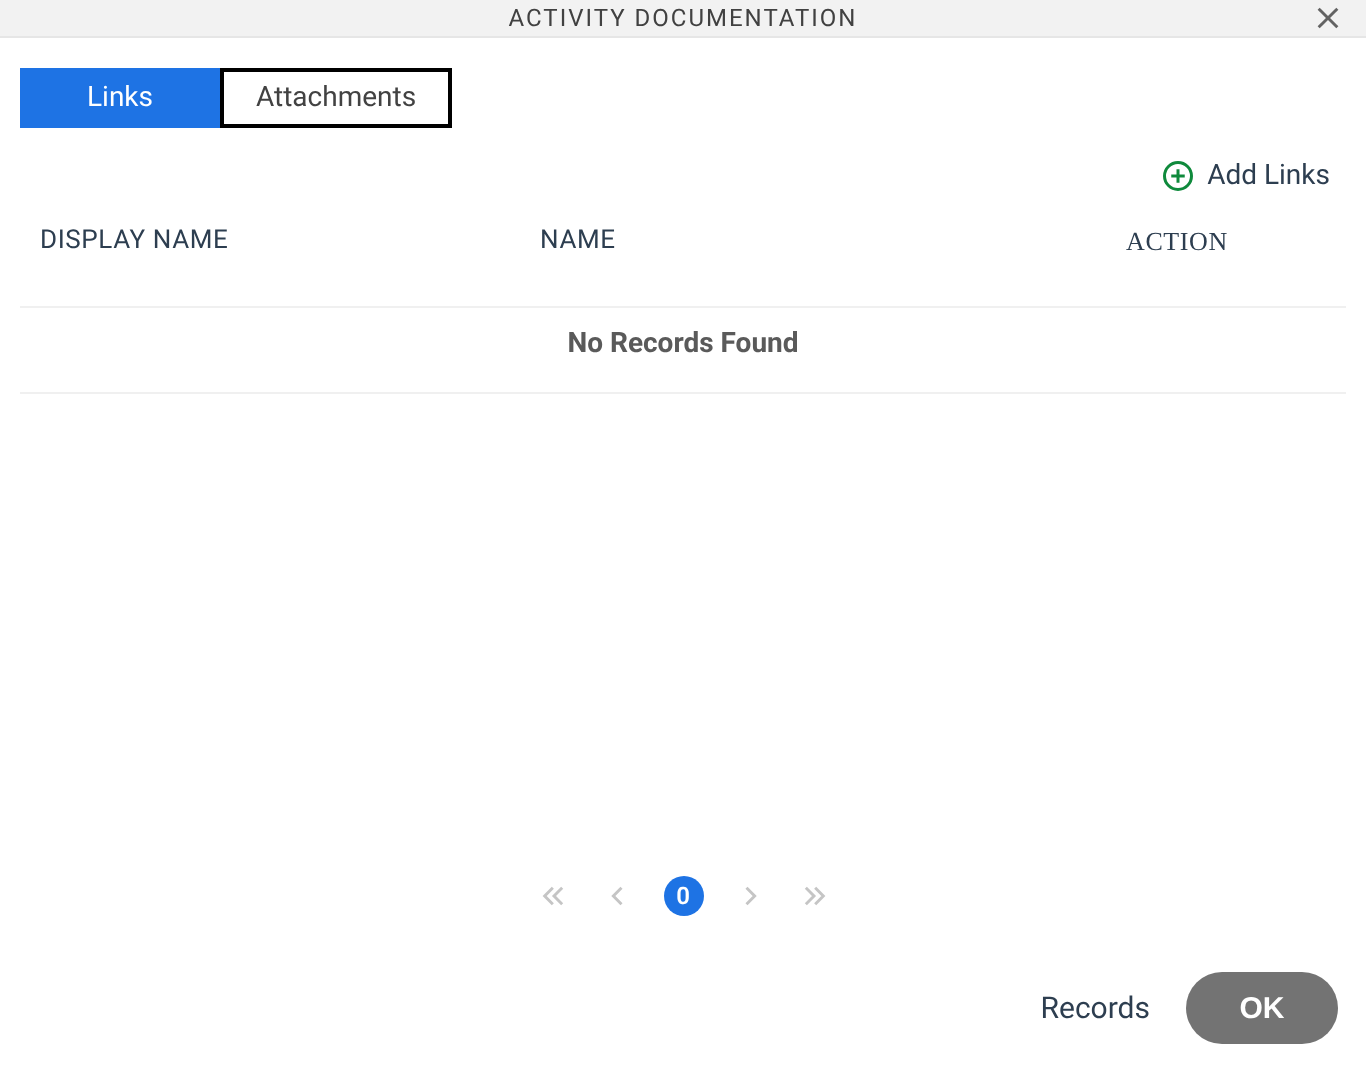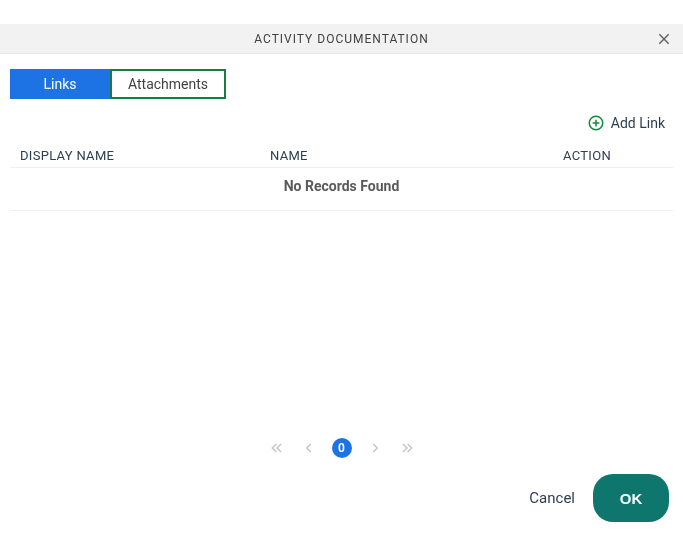--- a/index.html
+++ b/index.html
@@ -5,27 +5,26 @@
   * { box-sizing: border-box; margin: 0; padding: 0; }
   body {
     font-family: -apple-system, BlinkMacSystemFont, "Segoe UI", Roboto, Arial, sans-serif;
     width: 683px;
     height: 536px;
     background: #fff;
     position: relative;
   }
   .header {
     background: #f2f2f2;
-    height: 30px;
+    height: 19px;
     display: flex;
     align-items: center;
     justify-content: center;
     position: relative;
     border-bottom: 1px solid #e6e6e6;
-    margin-top: 24px;
   }
   .header-title {
     font-size: 12px;
     letter-spacing: 1px;
     color: #414141;
     font-weight: 400;
   }
   .close-btn {
     position: absolute;
     right: 10px;
@@ -52,46 +51,46 @@
     justify-content: center;
     font-size: 14px;
     cursor: pointer;
     min-width: 100px;
   }
   .tab-active {
     background: #1e73e4;
     color: #fff;
   }
   .tab-highlighted {
-    border: 2px solid #15803d;
+    border: 2px solid #000000;
     color: #424242;
   }
   .add-link {
     display: flex;
     align-items: center;
     justify-content: flex-end;
     margin: 15px 18px 0 0;
     gap: 6px;
     cursor: pointer;
     color: #0f8a3c;
   }
   .add-link .label { color: #2d3e50; font-size: 14px; }
   .add-link svg { width: 18px; height: 18px; }
   .table-area { margin: 8px 10px 0 10px; }
   .table-head {
     display: flex;
-    padding: 8px 10px 4px 10px;
+    padding: 8px 10px 24px 10px;
     font-size: 13px;
     color: #2d3e50;
     letter-spacing: 0.3px;
     border-bottom: 1px solid #f0f0f0;
   }
   .col-name { flex: 0 0 250px; }
   .col-link { flex: 1; }
-  .col-action { flex: 0 0 100px; }
+  .col-action { flex: 0 0 100px; font-family: Liberation Serif, serif; }
   .no-records {
     text-align: center;
     color: #5a5a5a;
     font-size: 14px;
     padding: 10px 0 16px 0;
     border-bottom: 1px solid #f0f0f0;
     font-weight: bold;
   }
   .pagination {
     position: absolute;
@@ -128,26 +127,26 @@
     display: flex;
     align-items: center;
     gap: 18px;
   }
   .cancel-btn {
     color: #2d3e50;
     font-size: 15px;
     cursor: pointer;
   }
   .ok-btn {
-    background: #0f766e;
+    background: #737373;
     color: #fff;
     border: none;
     border-radius: 20px;
     width: 76px;
-    height: 48px;
+    height: 36px;
     font-size: 15px;
     font-weight: 600;
     cursor: pointer;
   }
 </style>
 </head>
 <body>
 
 <div class="header">
   <span class="header-title">ACTIVITY DOCUMENTATION</span>
@@ -167,21 +166,21 @@
     <span>Attachments</span>
   </div>
 </div>
 
 <div class="add-link">
   <svg viewBox="0 0 24 24" fill="none" stroke="#0f8a3c" stroke-width="2">
       <circle cx="12" cy="12" r="9"></circle>
       <line x1="12" y1="7.5" x2="12" y2="16.5"></line>
       <line x1="7.5" y1="12" x2="16.5" y2="12"></line>
     </svg>
-  <span class="label">Add Link</span>
+  <span class="label">Add Links</span>
 </div>
 
 <div class="table-area">
   <div class="table-head">
     <div class="col-name">DISPLAY NAME</div>
     <div class="col-link">NAME</div>
     <div class="col-action">ACTION</div>
   </div>
   <div class="no-records">No Records Found</div>
 </div>
@@ -208,15 +207,15 @@
   </div>
   <div class="pg-btn">
     <svg viewBox="0 0 24 24" fill="none" stroke="currentColor" stroke-width="2.5">
         <polyline points="5,5 12,12 5,19"></polyline>
         <polyline points="13,5 20,12 13,19"></polyline>
       </svg>
   </div>
 </div>
 
 <div class="footer">
-  <span class="cancel-btn">Cancel</span>
+  <span class="cancel-btn">Records</span>
   <button class="ok-btn">OK</button>
 </div>
 
 </body></html>

